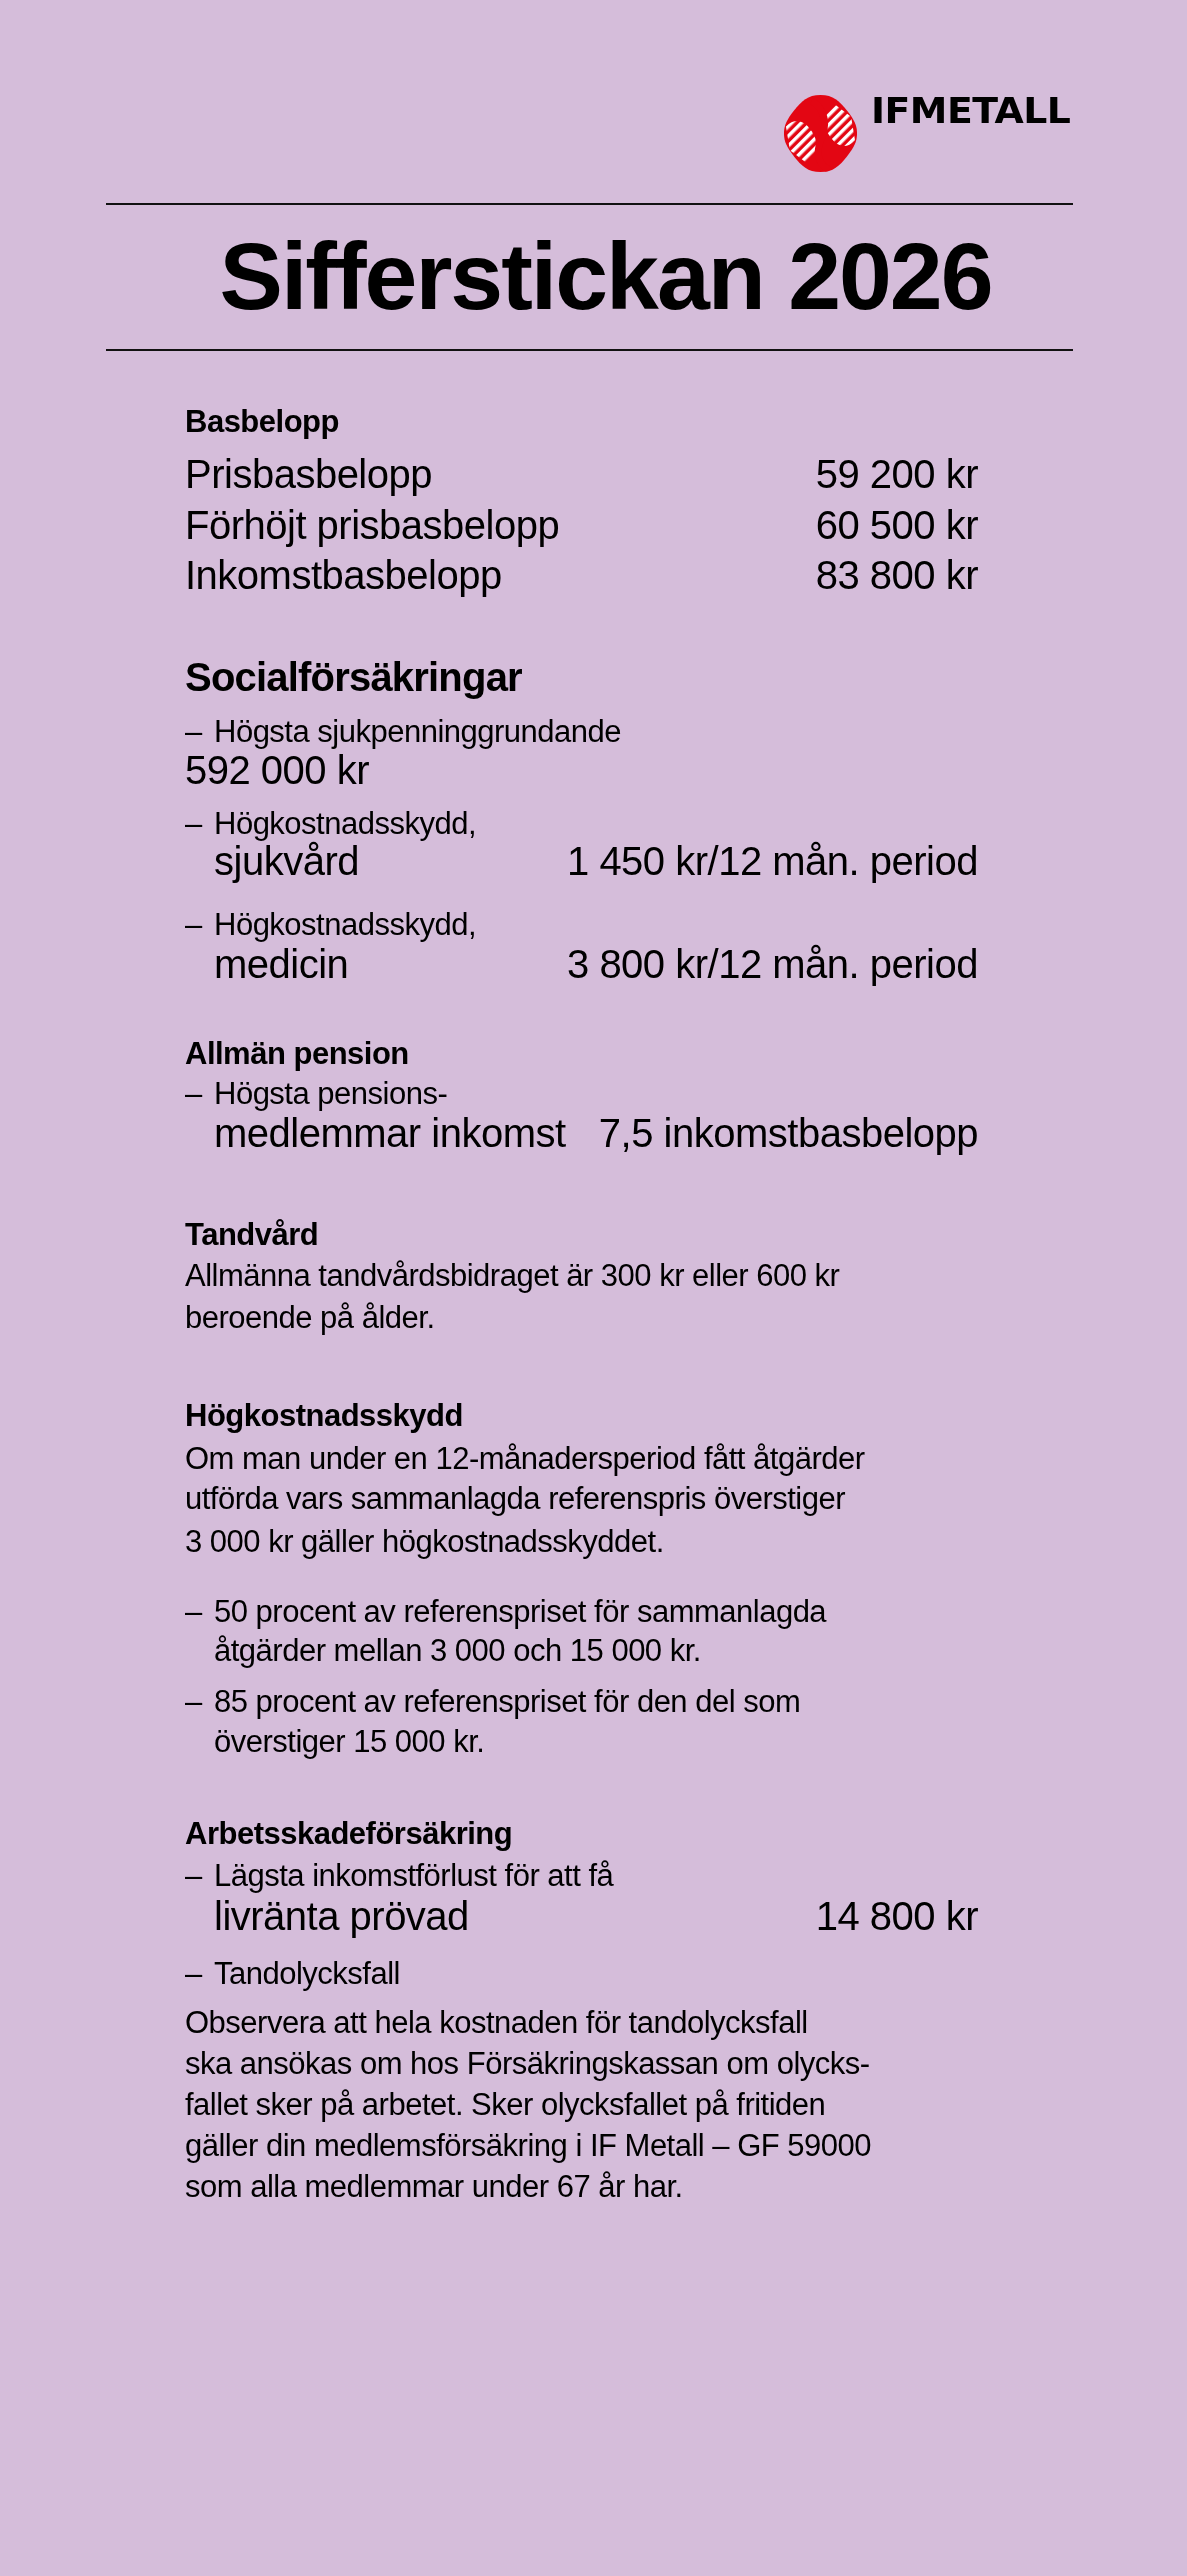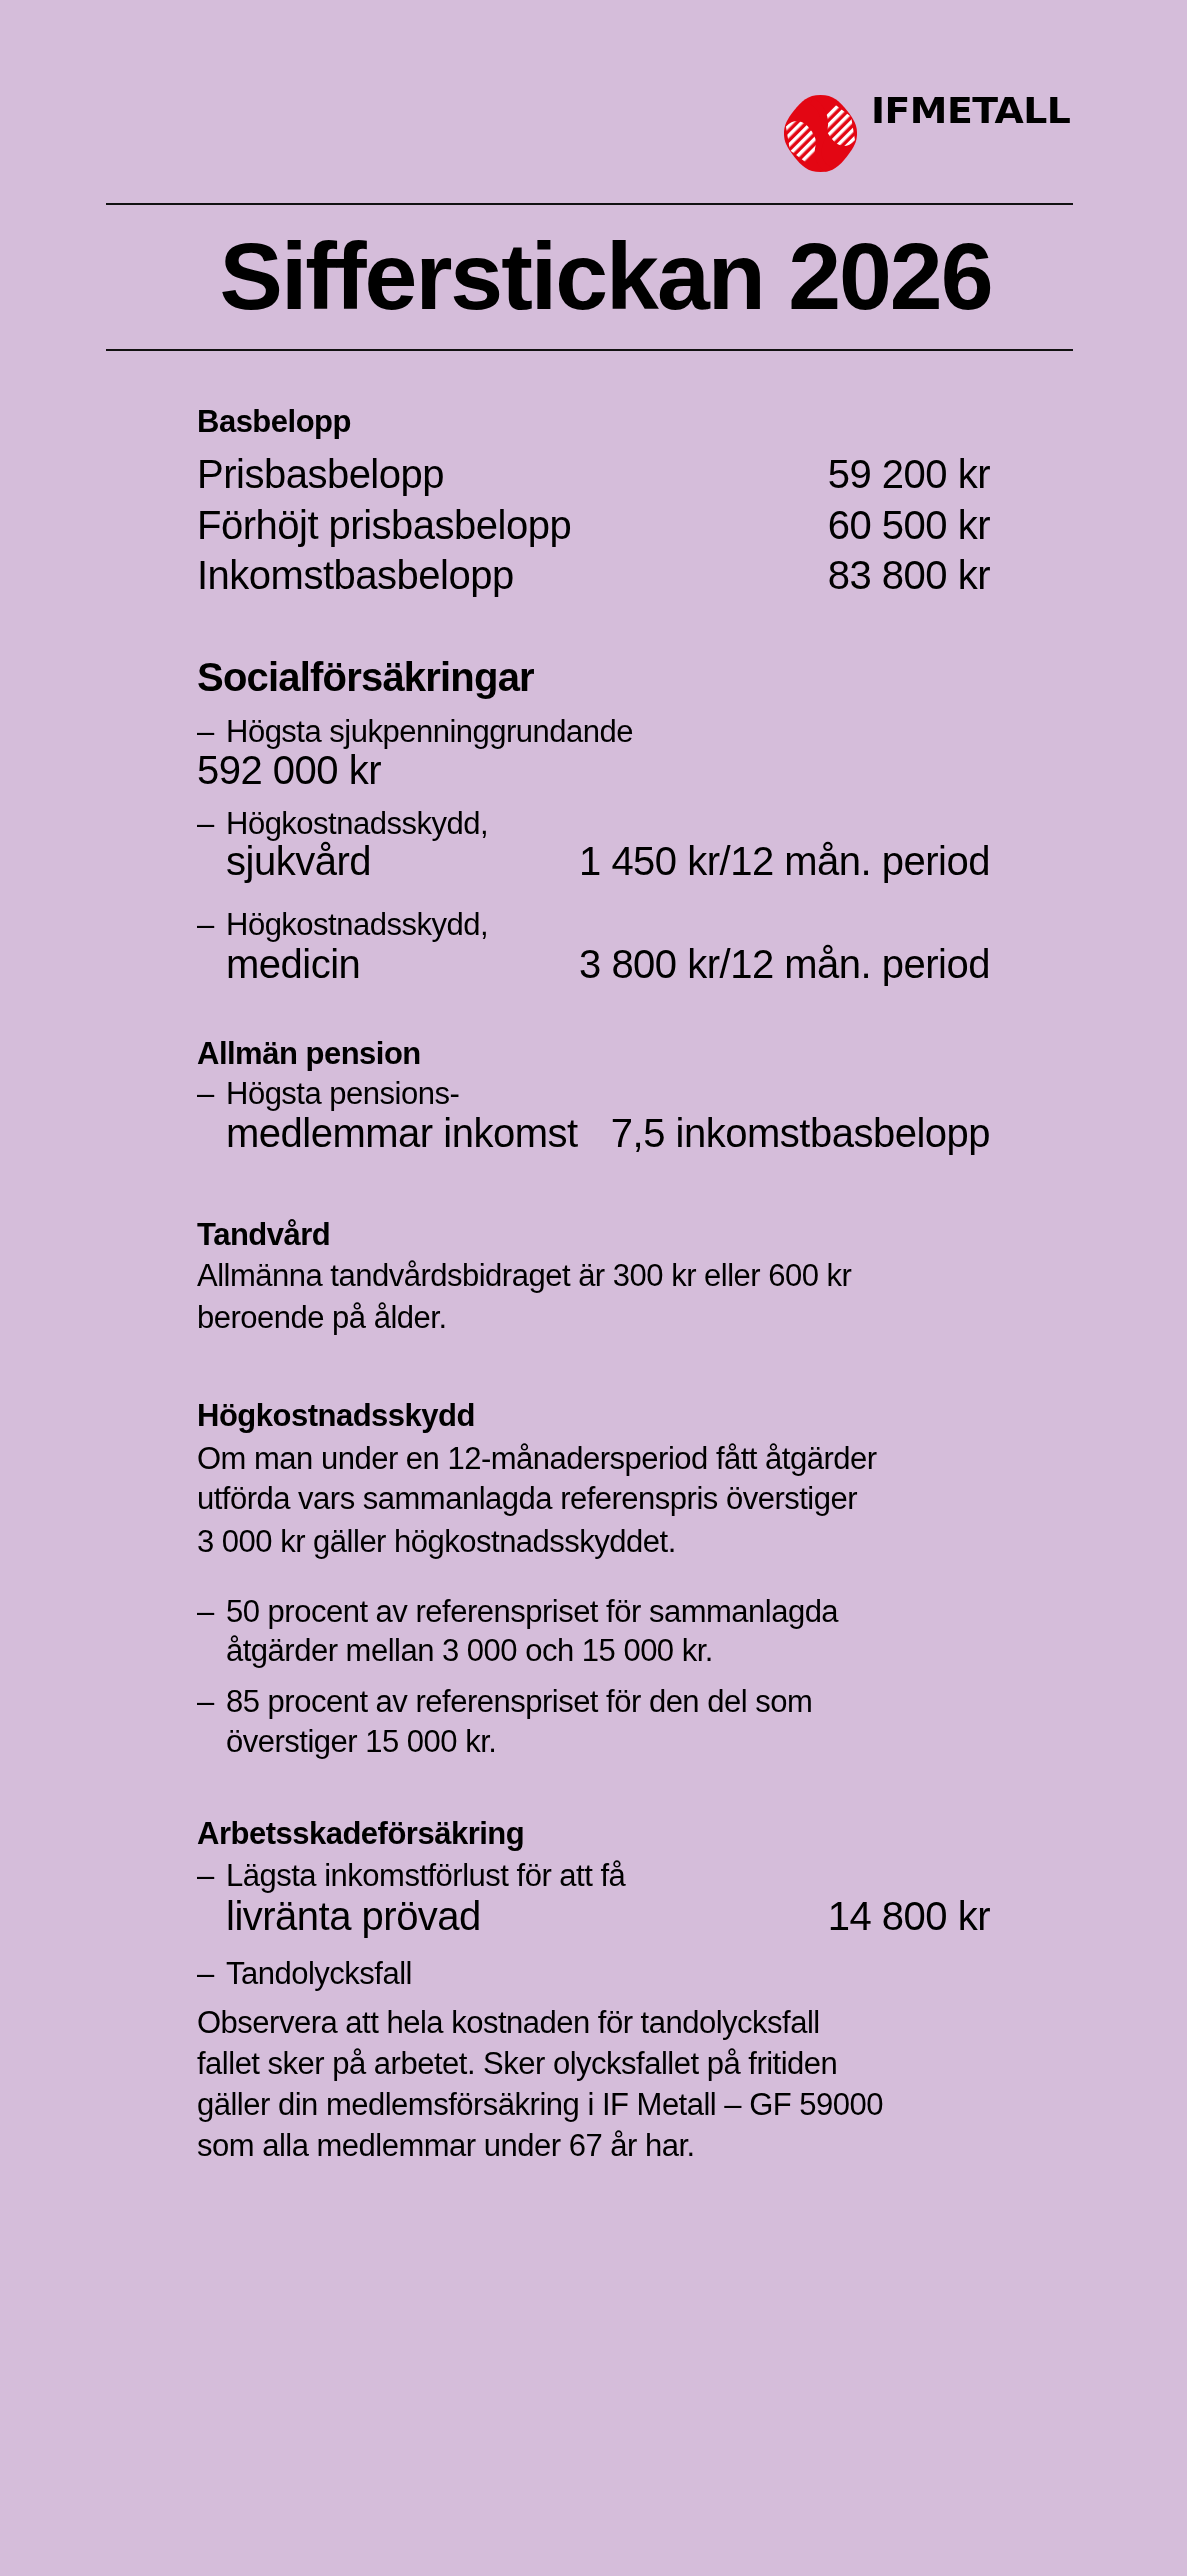--- a/index.html
+++ b/index.html
@@ -50,21 +50,21 @@
     letter-spacing: -2px;
     line-height: 128px;
     margin: 0;
   }
   .content {
     position: absolute;
     left: 185px;
     width: 793px;
     top: 0;
   }
-  .abs { position: absolute; left: 12px; width: 793px; }
+  .abs { position: absolute; left: 0; width: 793px; }
   .h-small {
     font-size: 31px;
     font-weight: bold;
     line-height: 39px;
     letter-spacing: -0.5px;
   }
   .h-large {
     font-size: 40px;
     font-weight: bold;
     line-height: 49px;
@@ -206,19 +206,20 @@
     <div class="abs row" style="top:1897px">
       <span class="indent">livränta prövad</span>
       <span>14 800 kr</span>
     </div>
     <div class="abs line" style="top:1954px">
       <span class="dash">–</span><span>Tandolycksfall</span>
     </div>
 
     <div class="abs para" style="top:2002px">
       <div>Observera att hela kostnaden för tandolycksfall</div>
+      <div>ska ansökas om hos Försäkringskassan om olycks-</div>
       <div>fallet sker på arbetet. Sker olycksfallet på fritiden</div>
       <div>gäller din medlemsförsäkring i IF Metall – GF 59000</div>
       <div>som alla medlemmar under 67 år har.</div>
     </div>
   </section>
 </div>
 
 
 </body></html>

